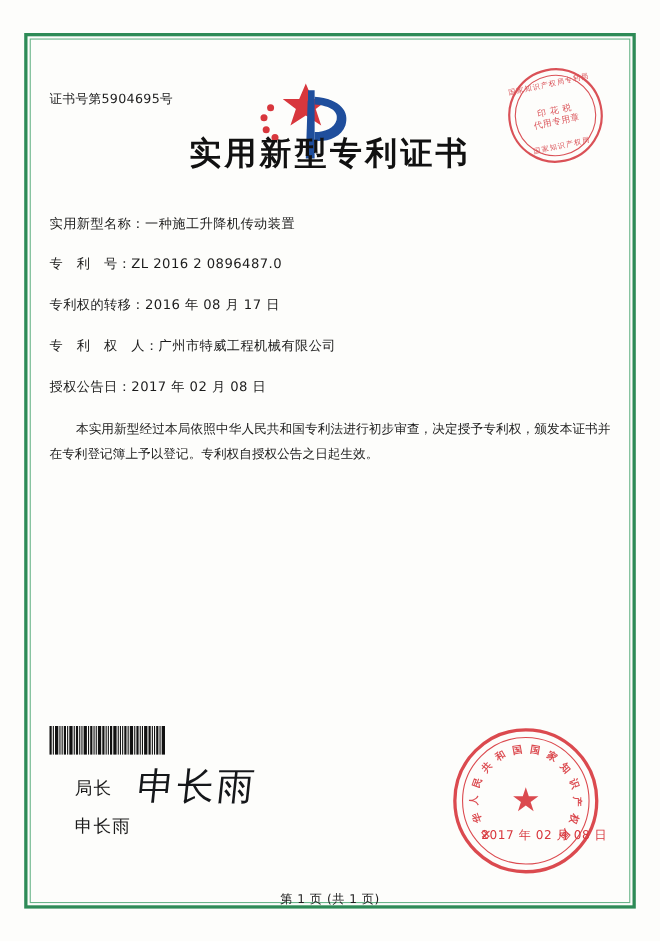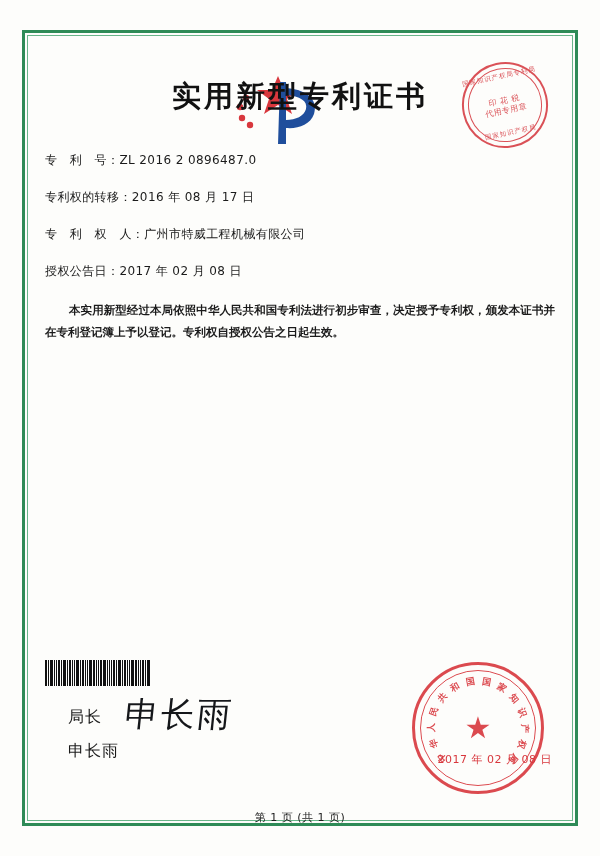--- a/index.html
+++ b/index.html
@@ -135,21 +135,20 @@
   .body-text {
     margin-top: 14px;
     font-size: 11.5px;
     line-height: 1.95;
     text-align: justify;
     color: #1b1b1b;
   }
   .body-text p {
     margin: 0 0 2px 0;
     text-indent: 24px;
-    font-weight: bold;
   }
 
   
   .barcode {
     position: absolute;
     left: 45px;
     top: 660px;
     width: 135px;
     height: 26px;
   }
@@ -269,24 +268,28 @@
 
   <div class="seal-top">
     <div class="ring"></div>
     <div class="arc-text">国家知识产权局专利局</div>
     <div class="mid-text">印 花 税<br>代用专用章</div>
     <div class="bot-text">国家知识产权局</div>
   </div>
 
   <div class="content">
 
+    <div class="cert-no">证书号第5904695号</div>
 
     <div class="title">实用新型专利证书</div>
 
     <div class="fields">
+      <div class="field-row">
+        <span class="field-label">实用新型名称：</span><span>一种施工升降机传动装置</span>
+      </div>
       <div class="field-row">
         <span class="field-label">专　利　号：</span><span>ZL 2016 2 0896487.0</span>
       </div>
       <div class="field-row">
         <span class="field-label">专利权的转移：</span><span>2016 年 08 月 17 日</span>
       </div>
       <div class="field-row">
         <span class="field-label">专　利　权　人：</span><span>广州市特威工程机械有限公司</span>
       </div>
       <div class="field-row">

